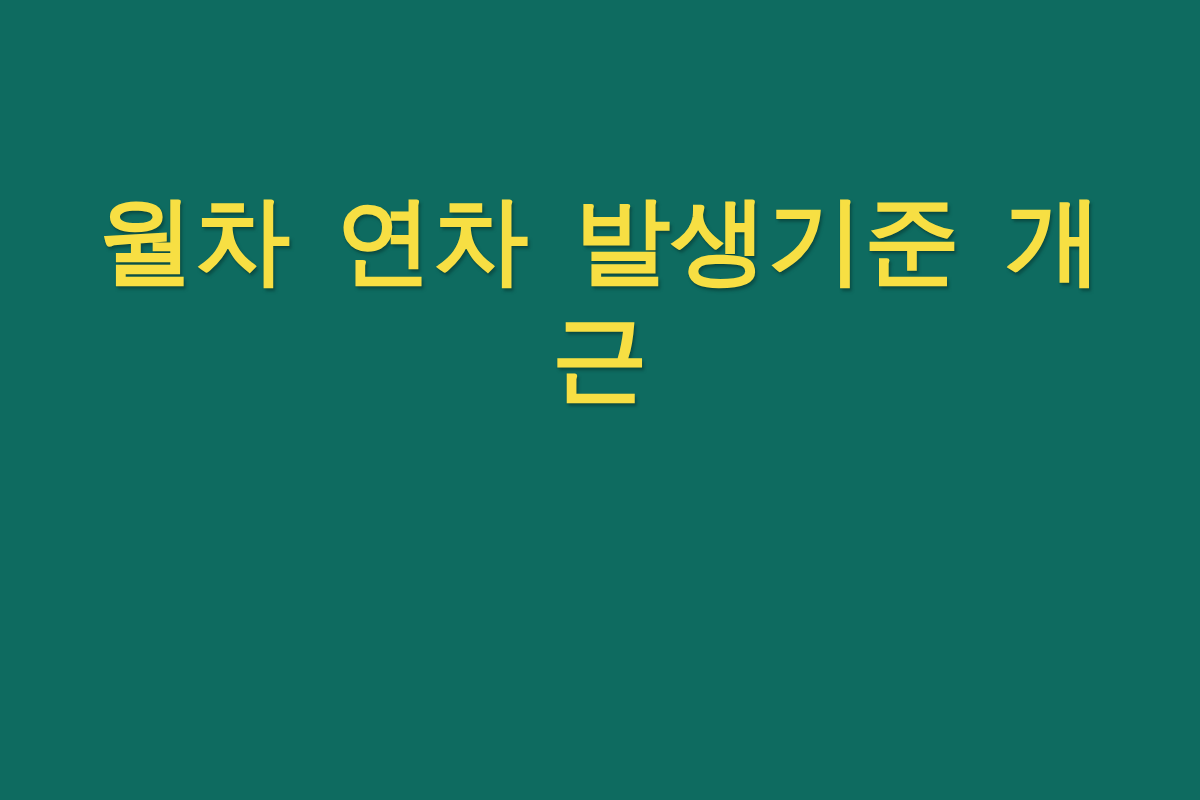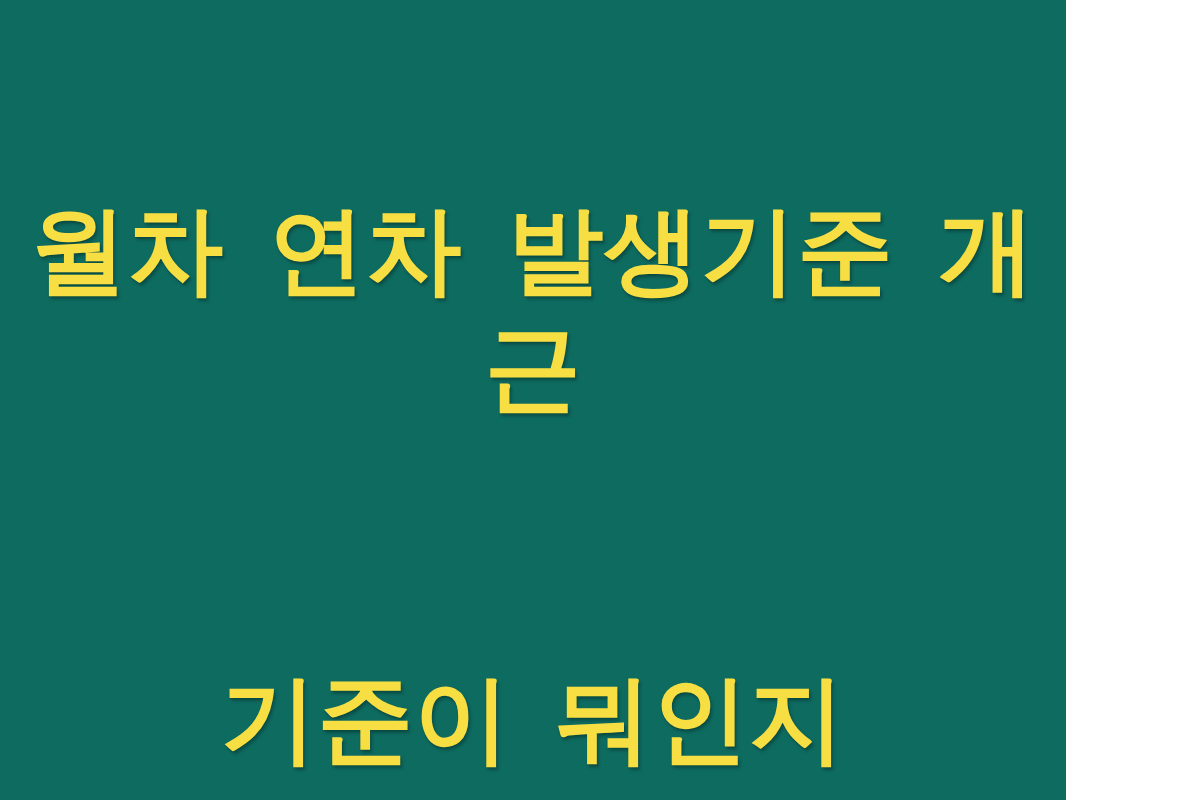--- a/index.html
+++ b/index.html
@@ -10,27 +10,27 @@
 
   body {
     width: 1200px;
     height: 800px;
     overflow: hidden;
     font-family: "DejaVu Sans", "Liberation Sans", sans-serif;
   }
 
   .banner {
     position: relative;
-    width: 1066px;
+    width: 1200px;
     height: 800px;
     box-sizing: border-box;
     display: flex;
     flex-direction: column;
     align-items: center;
-    justify-content: flex-start;
+    justify-content: center;
     background-color: #0e6b60;
     overflow: hidden;
   }
 
   .headline {
     display: block;
     width: 1060px;
     margin: 0;
     padding: 0;
     text-align: center;
@@ -60,17 +60,16 @@
 </style>
 </head>
 <body>
 
 <div class="banner" style="background-color: rgb(14, 107, 96);">
 
   <div class="headline" style="color: rgb(247, 223, 67);">
 
     <span class="line line-1">월차 연차 발생기준 개근</span>
 
-    <span class="line line-2">기준이 뭐인지</span>
 
   </div>
 
 </div>
 
 </body></html>

